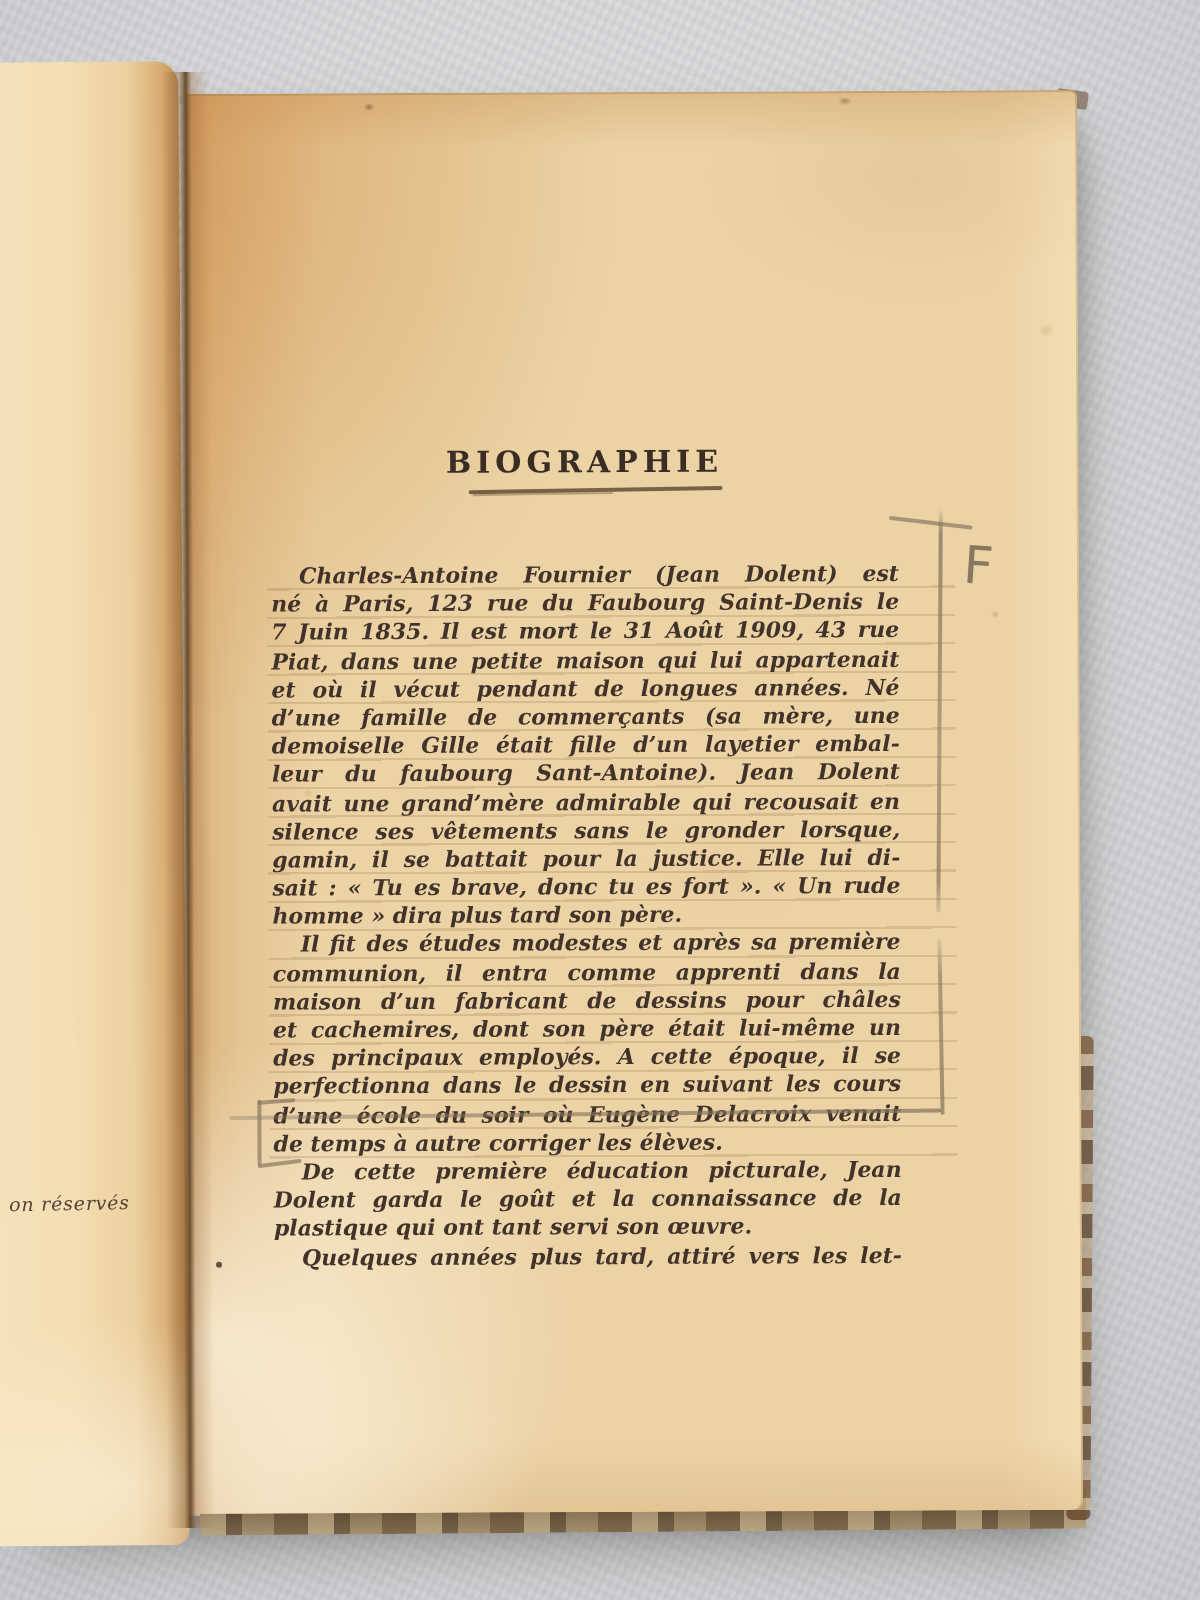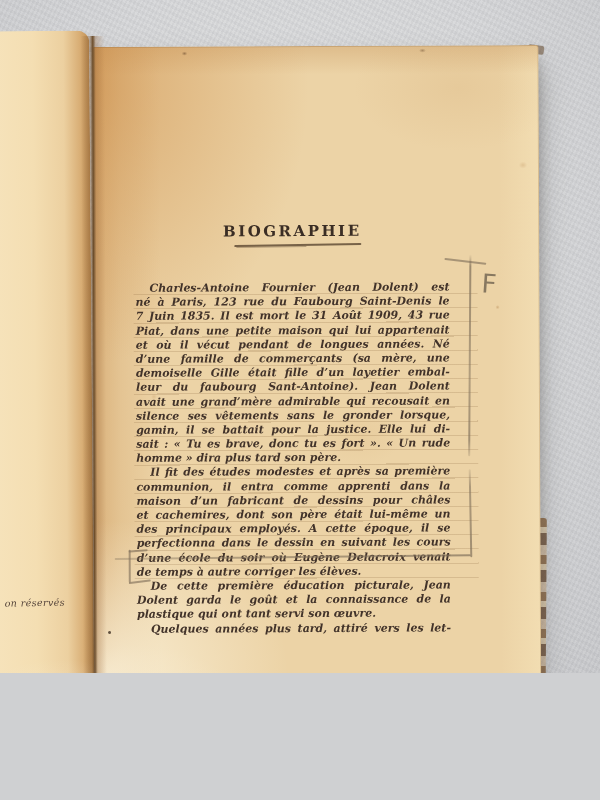--- a/index.html
+++ b/index.html
@@ -2,21 +2,21 @@
 <html style="--background: #d5d6d8; --paper: #ecd3a6; --paper-left: #f4deb2; --ink: #42332a; --pencil: #8d7b63;"><head>
 <meta charset="utf-8">
 <style>
   :root{
     --background:#d5d6d8; --paper:#ecd3a6; --paper-left:#f4deb2;
     --ink:#42332a; --pencil:#8d7b63;
   }
   html,body{margin:0;padding:0;}
   body{width:600px;height:800px;overflow:hidden;background:#cfd0d2;
        font-family:"DejaVu Serif","Liberation Serif",serif;}
-  .scene{position:relative;width:600px;height:673px;overflow:hidden;
+  .scene{position:relative;width:600px;height:800px;overflow:hidden;
     background:
       repeating-linear-gradient(115deg, rgba(255,255,255,.05) 0 2px, rgba(120,120,125,.05) 2px 4px),
       repeating-linear-gradient(25deg, rgba(255,255,255,.04) 0 3px, rgba(110,110,115,.04) 3px 6px),
       radial-gradient(ellipse at 50% 38%, #dcddde 0%, #d5d6d8 55%, #c7c8cb 100%);
   }
   .book-shadow{position:absolute;left:18px;top:52px;width:520px;height:706px;z-index:0;
     border-radius:8px;box-shadow:0 16px 30px rgba(105,103,100,.55), 0 5px 12px rgba(105,103,100,.45);}
   
   .left-page{position:absolute;left:-26px;top:31px;width:118px;height:742px;z-index:2;
     transform:rotate(-.45deg);border-radius:0 12px 8px 0;

